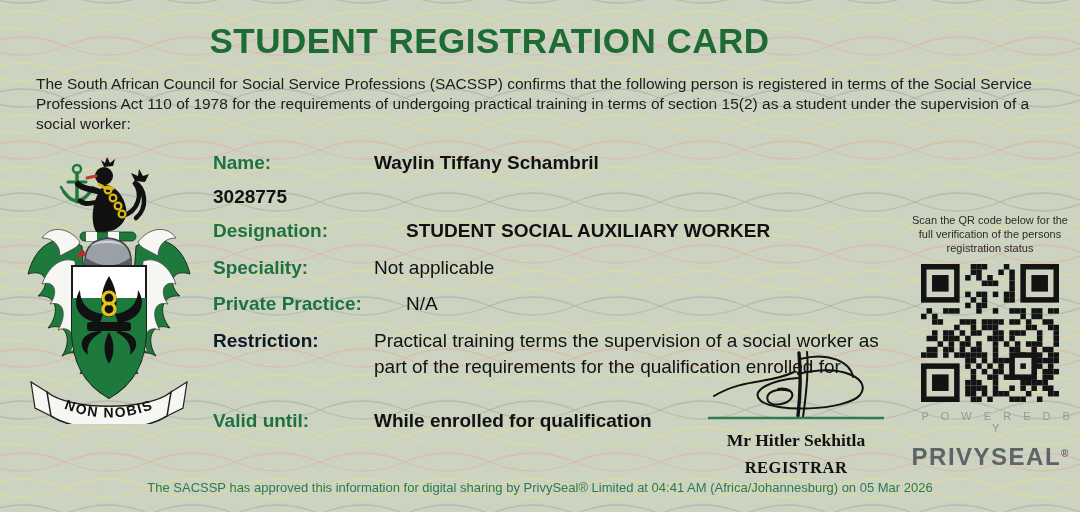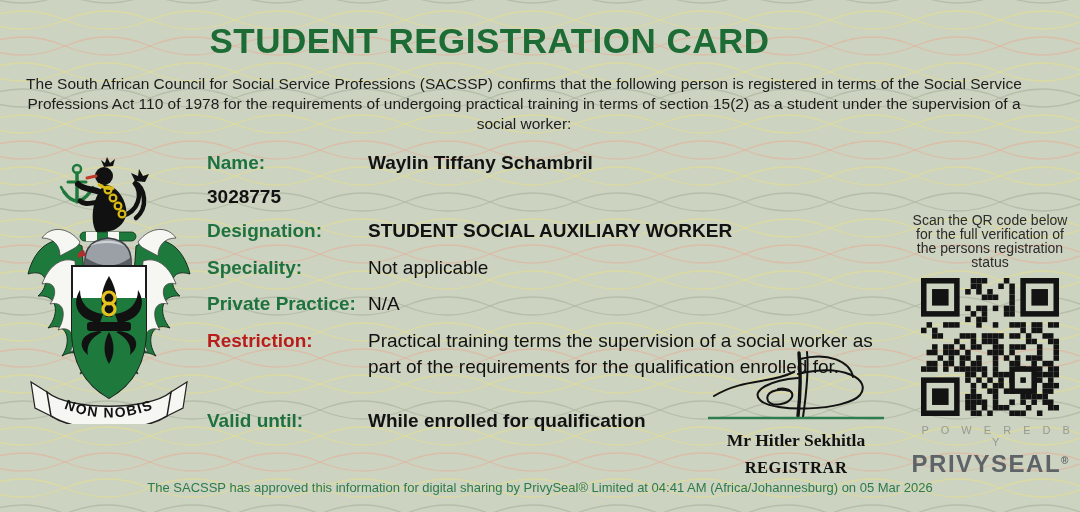--- a/index.html
+++ b/index.html
@@ -2,41 +2,41 @@
 <html><head>
 <meta charset="utf-8">
 <style>
   html,body{margin:0;padding:0;}
   body{font-family:"Liberation Sans", sans-serif;}
   #card{position:relative;width:1080px;height:512px;background:#ccd3c0;overflow:hidden;}
   #bg-waves{position:absolute;left:0;top:0;width:1080px;height:512px;}
 
   .title{position:absolute;left:0;top:21px;width:979px;text-align:center;
          font-size:35px;font-weight:bold;letter-spacing:.5px;}
-  .intro{position:absolute;left:12px;top:74px;width:1024px;text-align:center;
+  .intro{position:absolute;left:36px;top:74px;width:1024px;
          font-size:15.5px;line-height:20px;color:#1d1d1d;}
 
   .crest{position:absolute;left:20px;top:146px;width:178px;height:278px;}
 
   .fields{position:absolute;left:207px;top:150px;width:720px;}
-  .field-row{display:flex;align-items:flex-start;margin-bottom:8px;}
+  .field-row{display:flex;align-items:flex-start;margin-bottom:8px;margin-left:6px;}
   .field-label{flex:none;width:161px;font-size:19px;line-height:25px;font-weight:bold;}
   .field-value{font-size:19px;line-height:26px;color:#121212;max-width:535px;}
   .bold .field-value{font-weight:bold;}
-  .mb11{margin-bottom:11px;} .mb10{margin-bottom:10px;} .mb28{margin-bottom:28px;}
+  .mb11{margin-bottom:11px;gap:32px;} .mb10{margin-bottom:10px;} .mb28{margin-bottom:28px;}
 
   .sig-block{position:absolute;left:700px;top:350px;width:192px;text-align:center;}
   .sig-name{font-family:"Liberation Serif", serif;font-weight:bold;font-size:17.5px;margin-top:4px;color:#111;}
   .sig-title{font-family:"Liberation Serif", serif;font-weight:bold;font-size:16.5px;margin-top:7px;letter-spacing:.5px;color:#111;}
 
   .qr-col{position:absolute;left:903px;top:213px;width:174px;text-align:center;}
-  .qr-instruction{font-size:14px;line-height:14px;color:#2b2b2b;padding:0 6px;}
+  .qr-instruction{font-size:11px;line-height:14px;color:#2b2b2b;padding:0 6px;}
   .qr-box{margin:9px auto 0;width:138px;height:138px;}
   .powered{font-size:11px;letter-spacing:4.5px;color:#949a93;margin-top:4px;margin-left:16px;}
-  .brand{font-size:24px;font-weight:bold;letter-spacing:1.5px;color:#5e6367;margin-top:1px;line-height:24px;}
+  .brand{font-size:24px;font-weight:bold;letter-spacing:1.5px;color:#5e6367;margin-top:8px;line-height:24px;}
   .brand sup{font-size:10px;font-weight:bold;vertical-align:8px;letter-spacing:0;}
 
   .footer{position:absolute;left:0;top:480px;width:1080px;text-align:center;
           font-size:13px;}
 </style>
 </head>
 <body>
 
 <div id="card">
 
@@ -186,21 +186,21 @@
     </div>
     <div class="field-row mb10">
       <div class="field-label green" style="color: rgb(31, 114, 64);">Speciality:</div>
       <div class="field-value">Not applicable</div>
     </div>
     <div class="field-row mb11">
       <div class="field-label green" style="color: rgb(31, 114, 64);">Private Practice:</div>
       <div class="field-value">N/A</div>
     </div>
     <div class="field-row mb28">
-      <div class="field-label green" style="color: #b91c1c;">Restriction:</div>
+      <div class="field-label green" style="color: #0f172a;">Restriction:</div>
       <div class="field-value">Practical training terms the supervision of a social worker as part of the requirements for the qualification enrolled for.</div>
     </div>
     <div class="field-row bold">
       <div class="field-label green" style="color: rgb(31, 114, 64);">Valid until:</div>
       <div class="field-value">While enrolled for qualification</div>
     </div>
   </div>
 
   <div class="sig-block">
     <svg width="192" height="72" viewBox="0 0 192 72">

